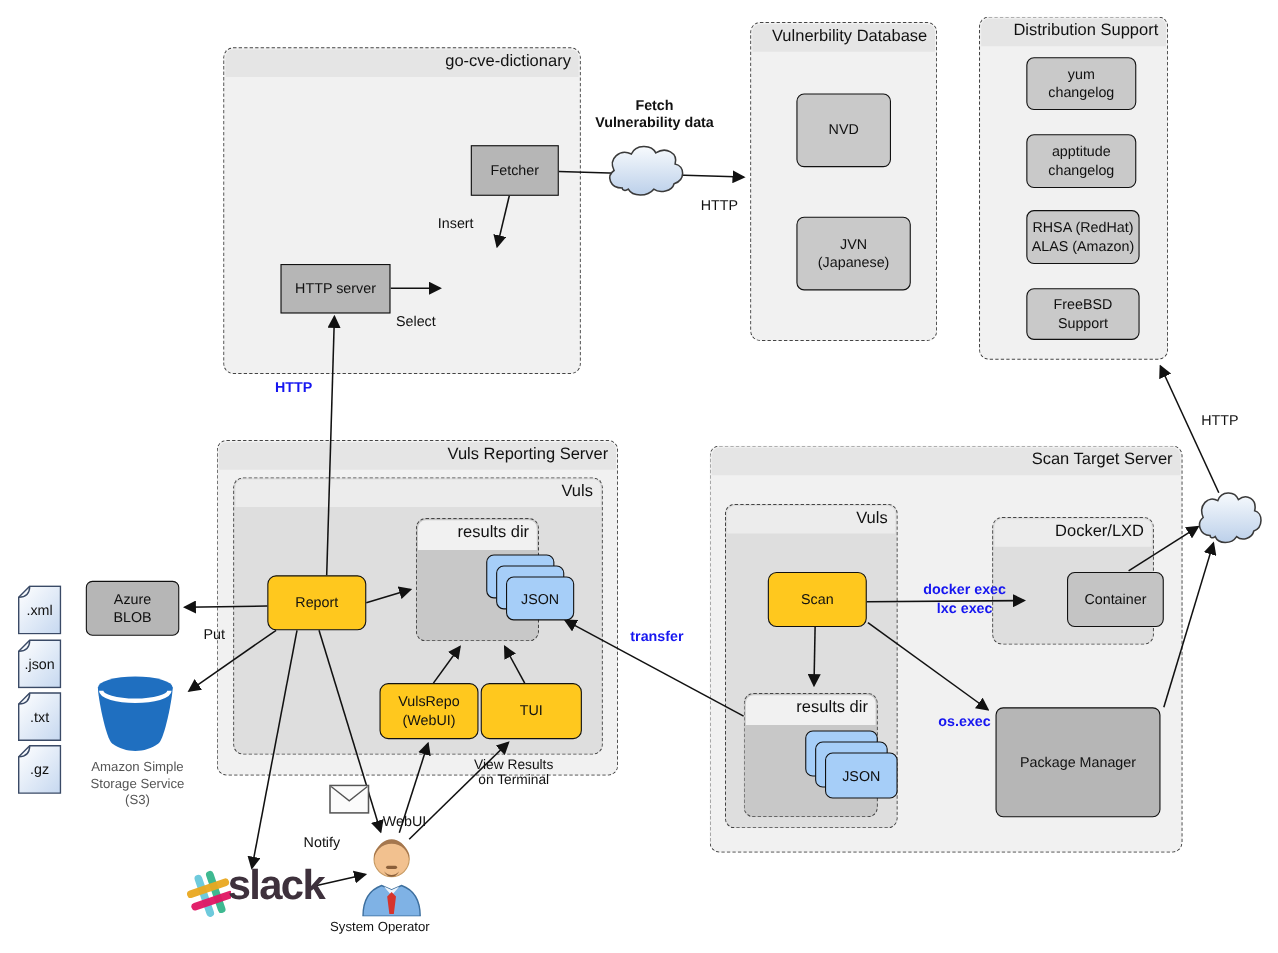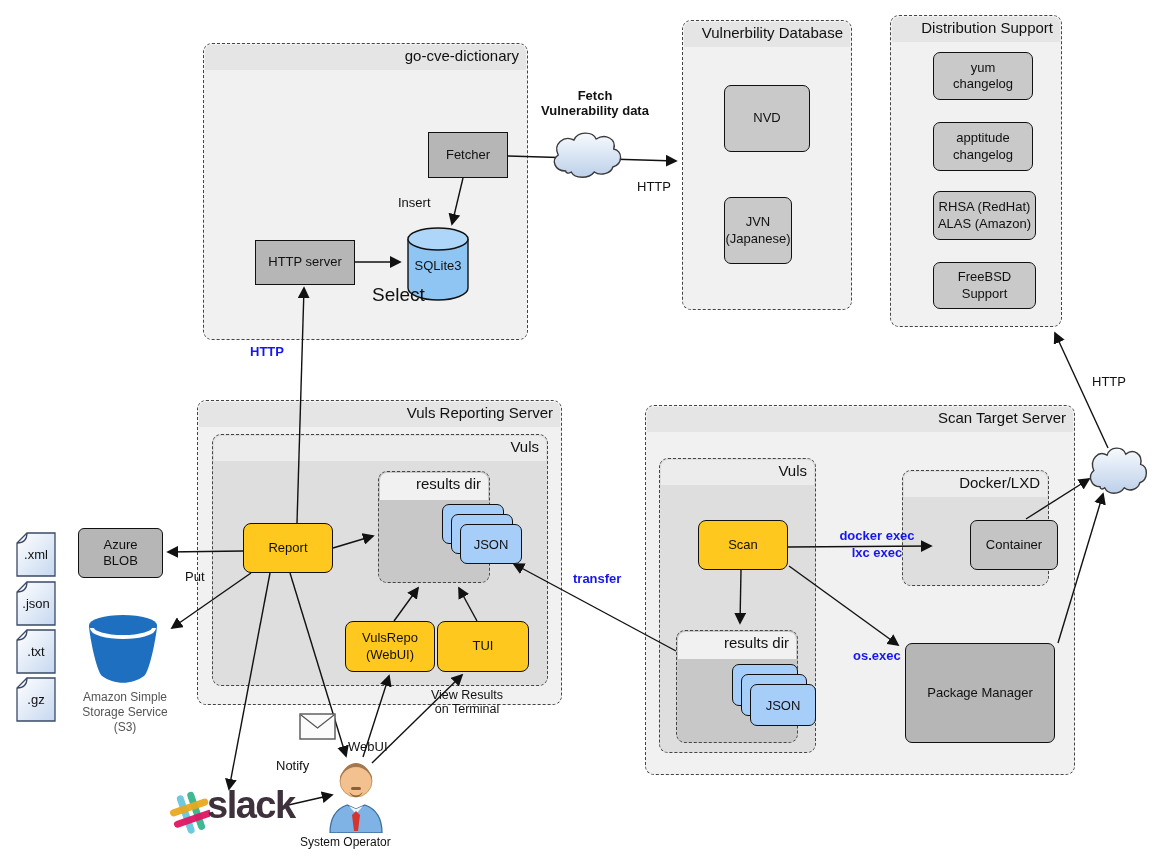--- a/index.html
+++ b/index.html
@@ -119,30 +119,23 @@
       <line x1="1058" y1="643" x2="1103" y2="494" marker-end="url(#arw)"></line>
       <line x1="1108" y1="448" x2="1055" y2="333" marker-end="url(#arw)"></line>
     </g>
     <use href="#cloudP" transform="translate(549,131) scale(0.925,1.0)"></use>
     <use href="#cloudP" transform="translate(1086,446) scale(0.78,1.02)"></use>
   </svg>
 
   <div class="node sq" style="left:428px;top:132px;width:80px;height:46px;">Fetcher</div>
   <div class="node sq" style="left:255px;top:240px;width:100px;height:45px;">HTTP server</div>
 
-  <div class="icon-wrap" style="left:406px;top:226px;width:64px;height:76px;">
-    <svg width="64" height="76" viewBox="0 0 64 76">
-      <path d="M2 13 L2 62 A30 12 0 0 0 62 62 L62 13" fill="#8fc5f3" stroke="#111" stroke-width="1.4"></path>
-      <ellipse cx="32" cy="13" rx="30" ry="11" fill="#aed6f8" stroke="#111" stroke-width="1.4"></ellipse>
-    </svg>
-    <div class="overlay" style="top:32px;">SQLite3</div>
-  </div>
 
   <div class="node rnd" style="left:724px;top:85px;width:86px;height:67px;">NVD</div>
-  <div class="node rnd prelines" style="left:724px;top:197px;width:68px;height:67px;">JVN
+  <div class="node rnd prelines" style="left:724px;top:197px;width:104px;height:67px;">JVN
 (Japanese)</div>
 
   <div class="node rnd prelines" style="left:933px;top:52px;width:100px;height:48px;">yum
 changelog</div>
   <div class="node rnd prelines" style="left:933px;top:122px;width:100px;height:49px;">apptitude
 changelog</div>
   <div class="node rnd prelines" style="left:933px;top:191px;width:103px;height:49px;">RHSA (RedHat)
 ALAS (Amazon)</div>
   <div class="node rnd" style="left:933px;top:262px;width:103px;height:47px;">FreeBSD Support</div>
 
@@ -239,21 +232,21 @@
       <path d="M25 41 Q32 48 39 41 Q36 46 32 46 Q28 46 25 41 Z" fill="#8a5f3a"></path>
       <rect x="27" y="36" width="10" height="3" rx="1.5" fill="#8a5f3a"></rect>
     </svg>
   </div>
   <div class="op-label">System Operator</div>
 
   <div class="lbl bold ctr" style="left:515px;top:88px;width:160px;font-size:13px;">Fetch
 Vulnerability data</div>
   <div class="lbl" style="left:637px;top:179px;font-size:13px;">HTTP</div>
   <div class="lbl" style="left:398px;top:195px;font-size:13px;">Insert</div>
-  <div class="lbl" style="left:372px;top:284px;font-size:19px;">Select</div>
+  <div class="lbl" style="left:360px;top:284px;font-size:13px;">Select</div>
   <div class="lbl blue" style="left:250px;top:344px;">HTTP</div>
   <div class="lbl" style="left:185px;top:569px;font-size:13px;">Put</div>
   <div class="lbl" style="left:276px;top:758px;font-size:13px;">Notify</div>
   <div class="lbl" style="left:348px;top:739px;font-size:13px;">WebUI</div>
   <div class="lbl ctr" style="left:412px;top:688px;width:110px;font-size:12.5px;">View Results
 on Terminal</div>
   <div class="lbl blue" style="left:573px;top:571px;">transfer</div>
   <div class="lbl blue ctr" style="left:838px;top:528px;width:78px;">docker exec</div>
   <div class="lbl blue ctr" style="left:838px;top:545px;width:78px;">lxc exec</div>
   <div class="lbl blue" style="left:840px;top:648px;margin-left:13px;">os.exec</div>

